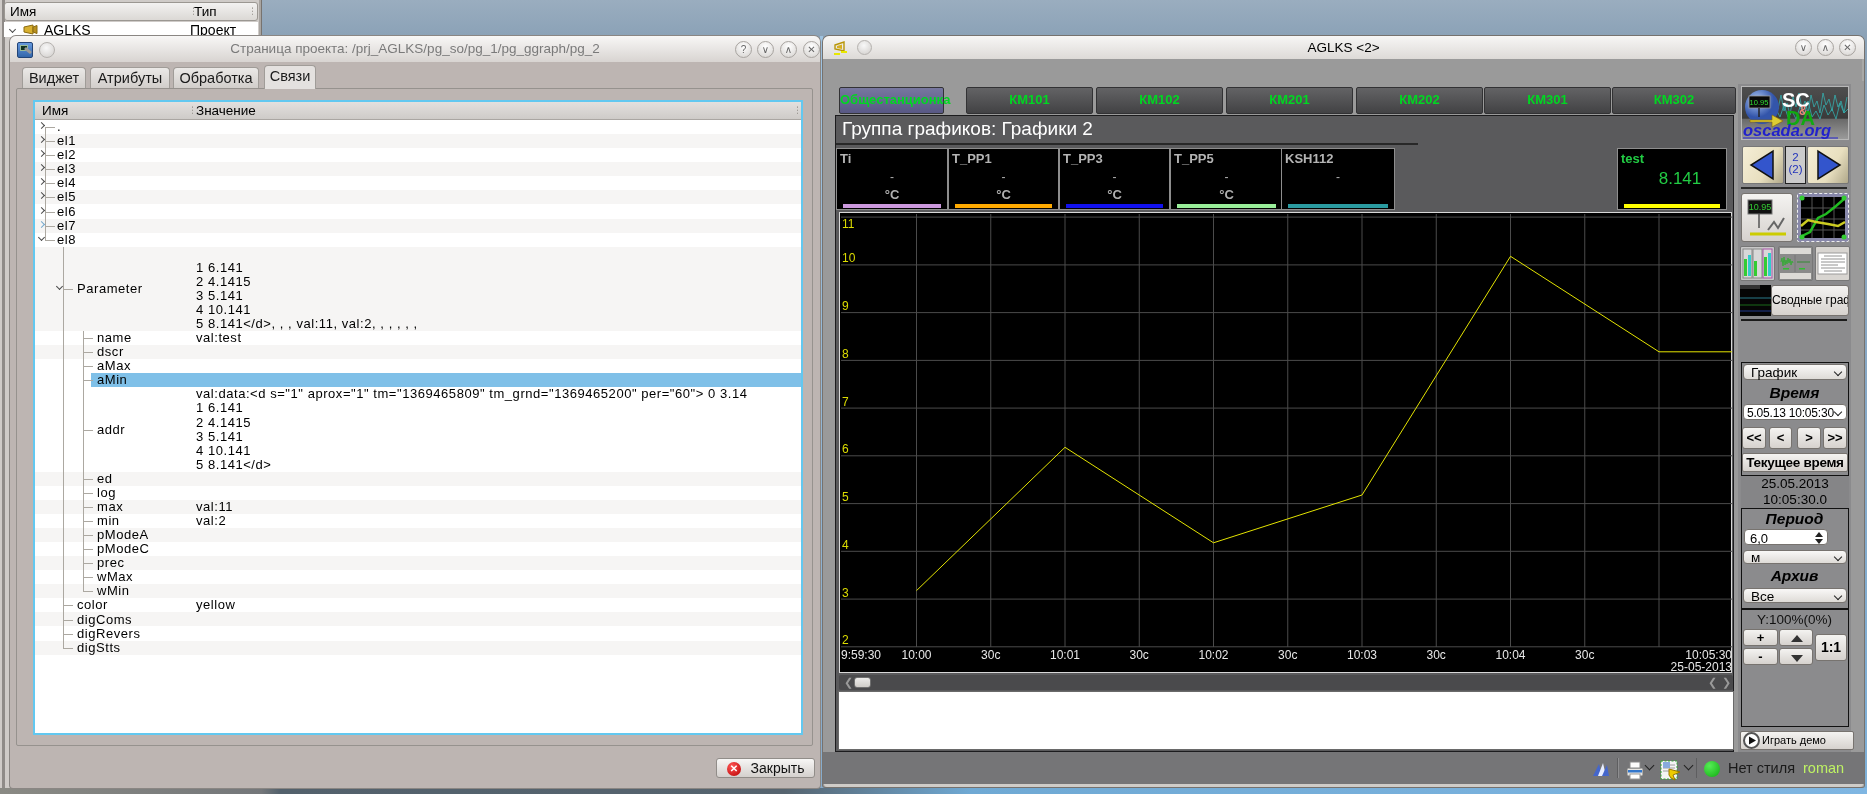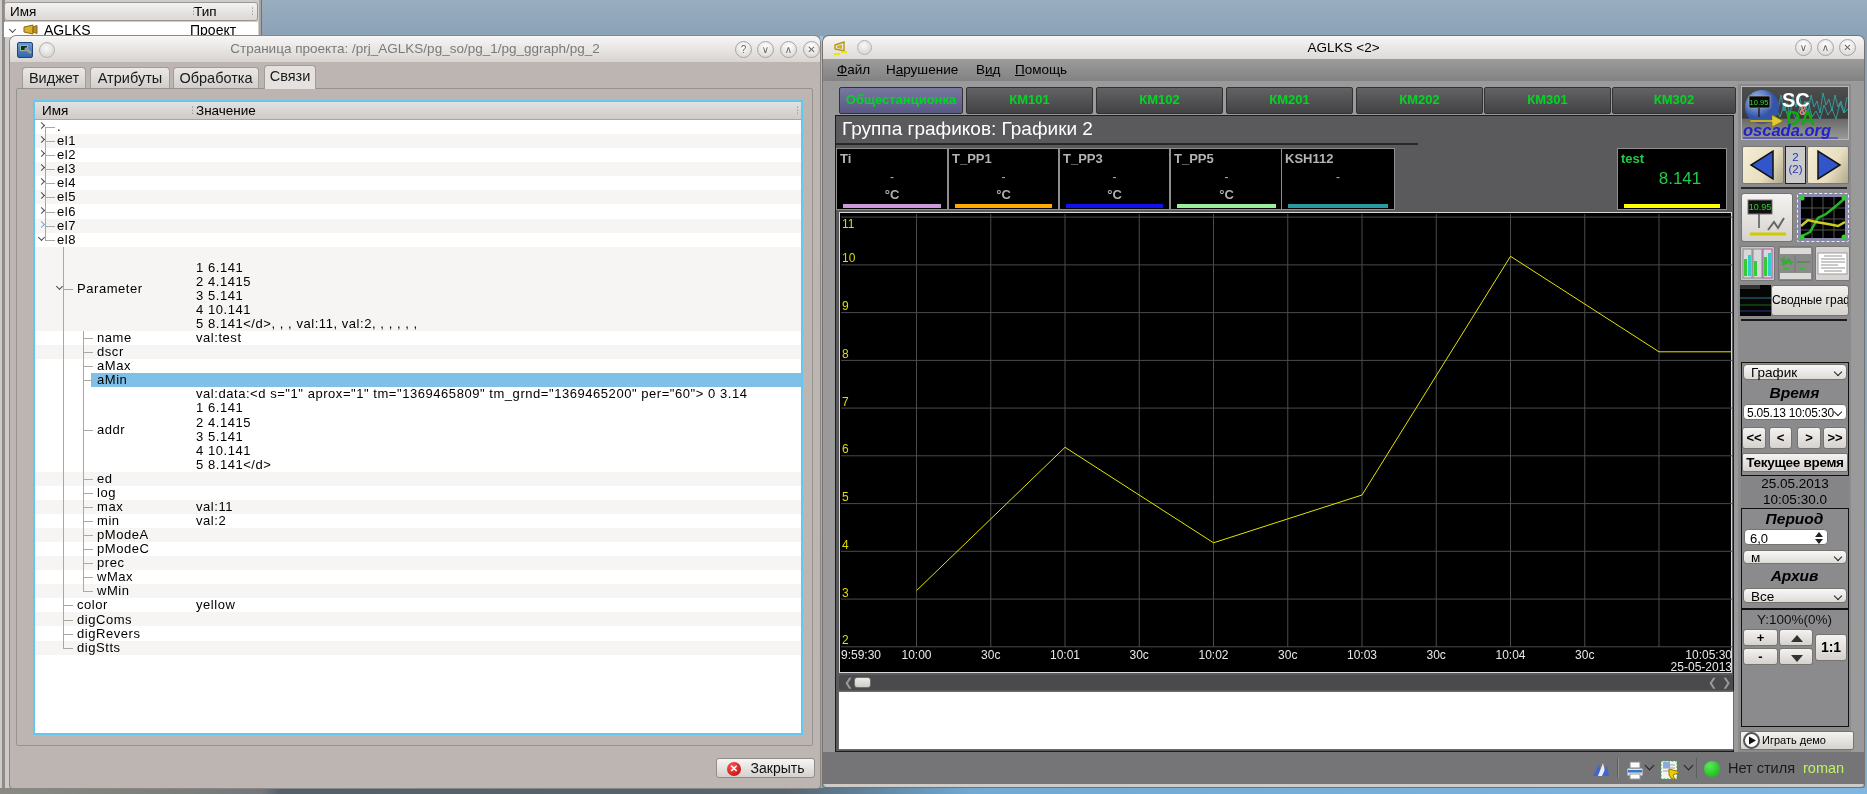--- a/index.html
+++ b/index.html
@@ -217,28 +217,22 @@
   <div class="abs" style="left:10px;top:4px;width:16px;height:16px;"><svg width="16" height="16">
         <polygon points="2,5 11,2 11,11 2,9" fill="none" stroke="#b8960a" stroke-width="1.4"></polygon>
         <polygon points="4,6 9,4.5 9,9 4,8" fill="#d8b020"></polygon>
         <line x1="1" y1="14" x2="7" y2="14" stroke="#e8e800" stroke-width="2"></line>
         <line x1="8" y1="12" x2="14" y2="12" stroke="#e8e800" stroke-width="2"></line>
       </svg></div>
   <div class="abs" style="left:34px;top:4px;width:15px;height:15px;border-radius:50%;background:radial-gradient(circle at 45% 35%,#f8f8f8,#d0cdca);border:1px solid #b5b2af;"></div>
   <div class="abs wbtn" style="left:972px;top:3px;">∨</div>
   <div class="abs wbtn" style="left:994px;top:3px;">∧</div>
   <div class="abs wbtn" style="left:1016px;top:3px;">✕</div>
-  <div class="abs" id="menubar">
-    <span style="left:14px;"><u>Ф</u>айл</span>
-    <span style="left:63px;">Н<u>а</u>рушение</span>
-    <span style="left:153px;">В<u>и</u>д</span>
-    <span style="left:192px;"><u>П</u>омощь</span>
-  </div>
   <div class="abs" id="content">
-    <div class="abs pgbtn sel" style="left:16px;width:124px;">Общестанционка</div>
+    <div class="abs pgbtn sel" style="left:16px;width:105px;">Общестанционка</div>
     <div class="abs pgbtn" style="left:143px;width:127px;">КМ101</div>
     <div class="abs pgbtn" style="left:273px;width:127px;">КМ102</div>
     <div class="abs pgbtn" style="left:403px;width:127px;">КМ201</div>
     <div class="abs pgbtn" style="left:533px;width:127px;">КМ202</div>
     <div class="abs pgbtn" style="left:661px;width:127px;">КМ301</div>
     <div class="abs pgbtn" style="left:789px;width:124px;">КМ302</div>
     <div class="abs" id="page">
       <div class="abs" id="ptitle">Группа графиков: Графики 2</div>
       <div class="abs" id="punder"></div>
       <div class="abs pbox" style="left:0px;width:112px;">

